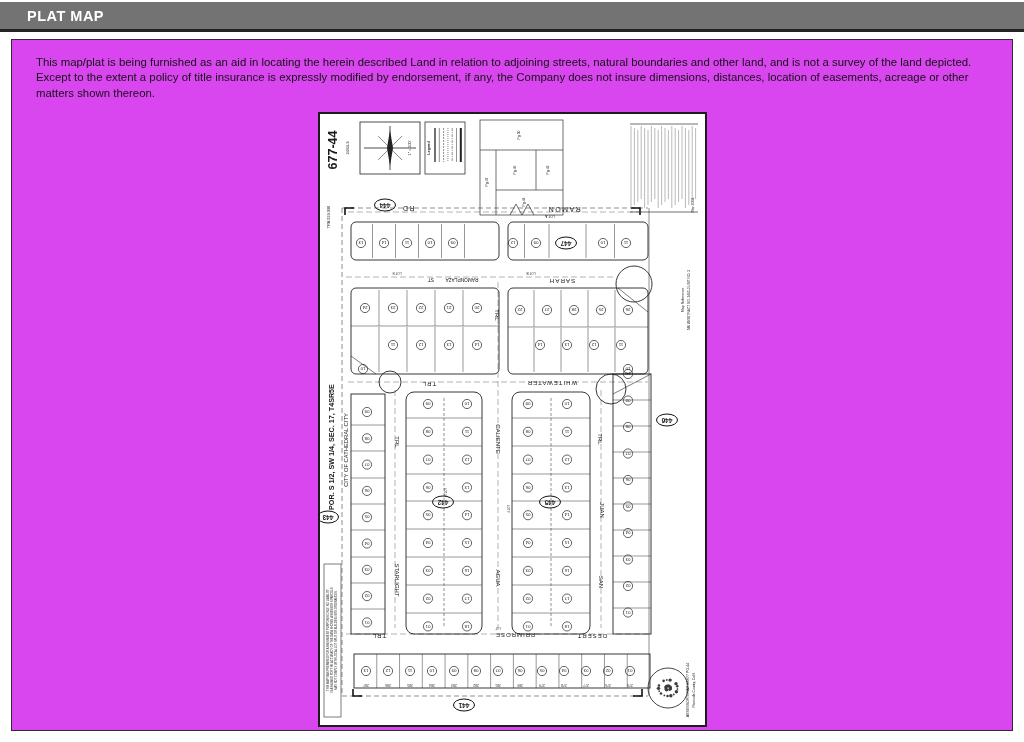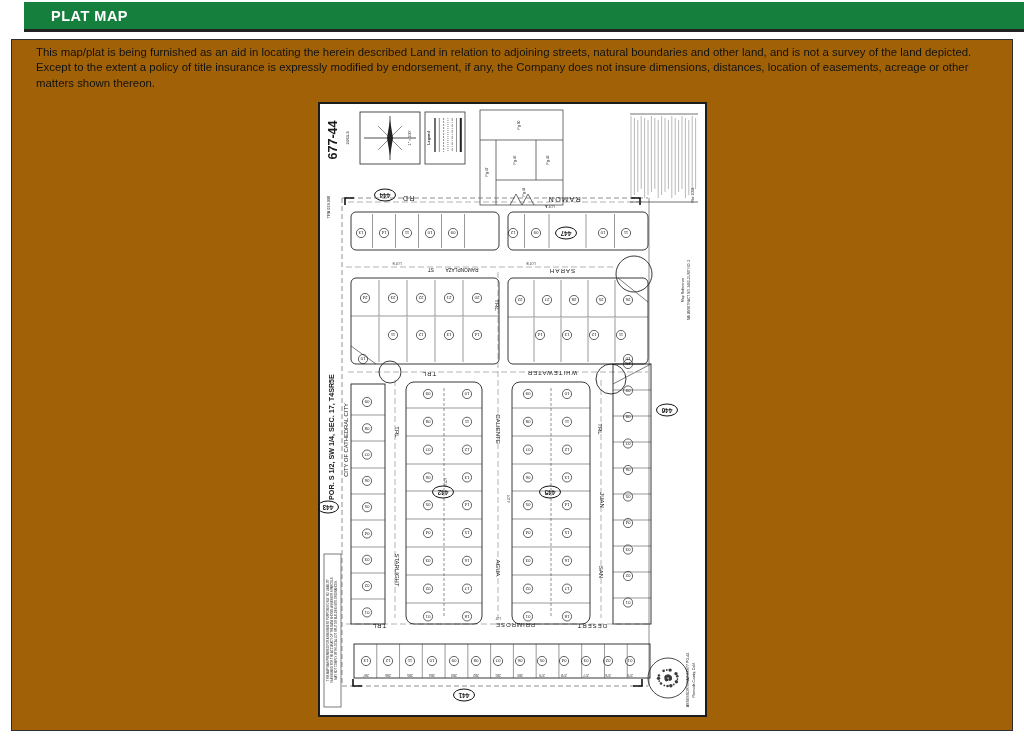--- a/index.html
+++ b/index.html
@@ -1,21 +1,21 @@
 <!DOCTYPE html>
 <html><head>
 <meta charset="utf-8">
 <style>
   html,body{margin:0;padding:0;background:#fff;font-family:"Liberation Sans",sans-serif;}
   .page{width:1024px;height:742px;position:relative;background:#fff;overflow:hidden;}
-  .header-bar{margin-top:2px;height:27px;background:#15803d;border-bottom:3px solid #222;
-    display:flex;align-items:center;padding-left:27px;margin-left:24px;}
+  .header-bar{margin-top:2px;height:27px;background:#737373;border-bottom:3px solid #222;
+    display:flex;align-items:center;padding-left:27px;}
   .header-bar .title{color:#fff;font-weight:bold;font-size:14.5px;letter-spacing:.5px;}
   .content-box{margin:7px 11px 0;border:1.5px solid #2e2e2e;height:692px;box-sizing:border-box;
-    padding-top:5px;background:#a16207;}
+    padding-top:15px;background:#d946ef;}
   .disclaimer{margin:0 24px;font-size:11.4px;line-height:1.34;color:#111;}
   .cta{margin-top:13px;text-align:center;font-weight:bold;font-size:11.6px;color:#000;}
   .map-wrap{width:389px;margin:11px auto 0;cursor:pointer;}
   .map-wrap svg{display:block;background:#fff;}
   text{fill:#1a1a1a;font-family:"Liberation Sans",sans-serif;}
 </style>
 </head>
 <body>
 
 <div class="page">

